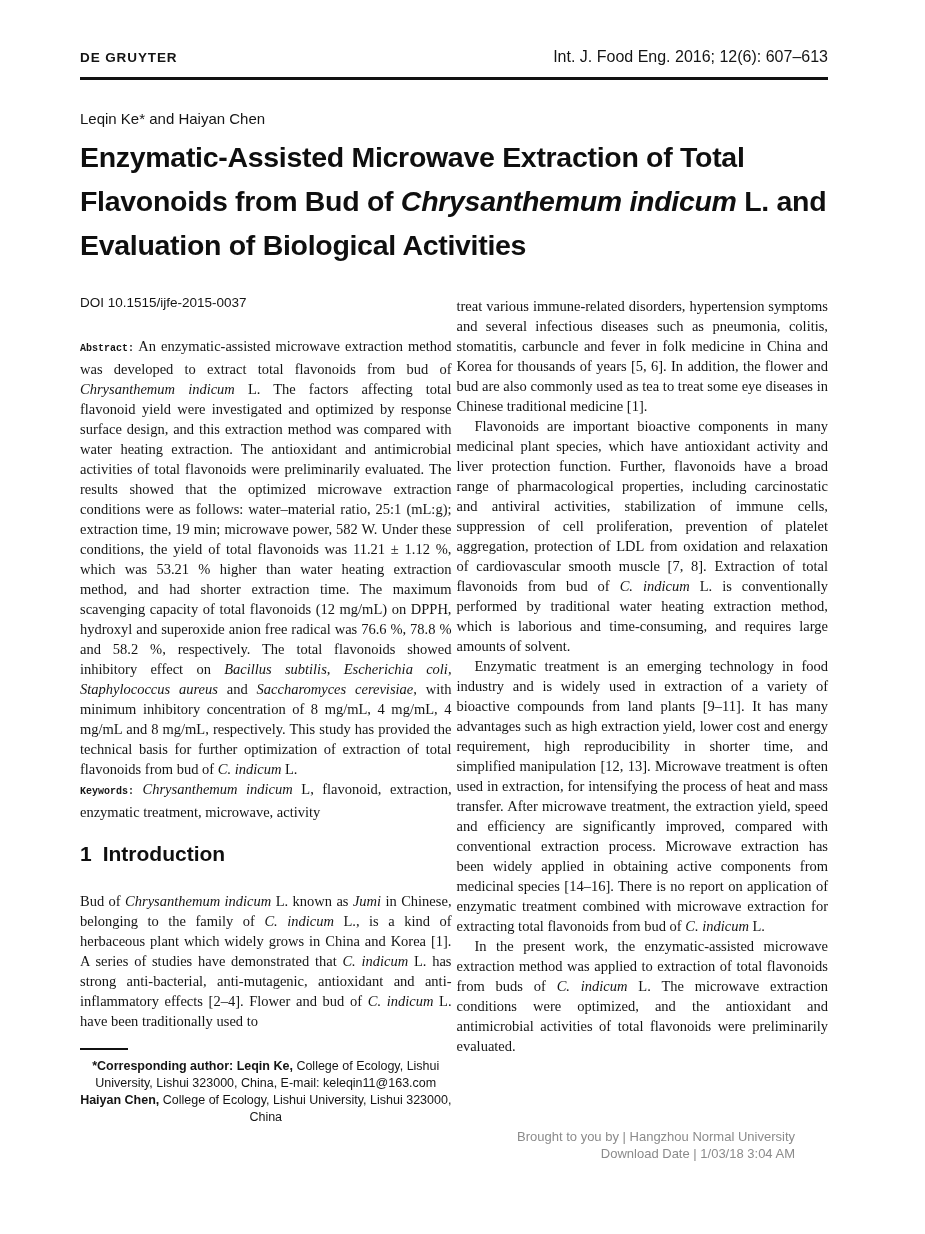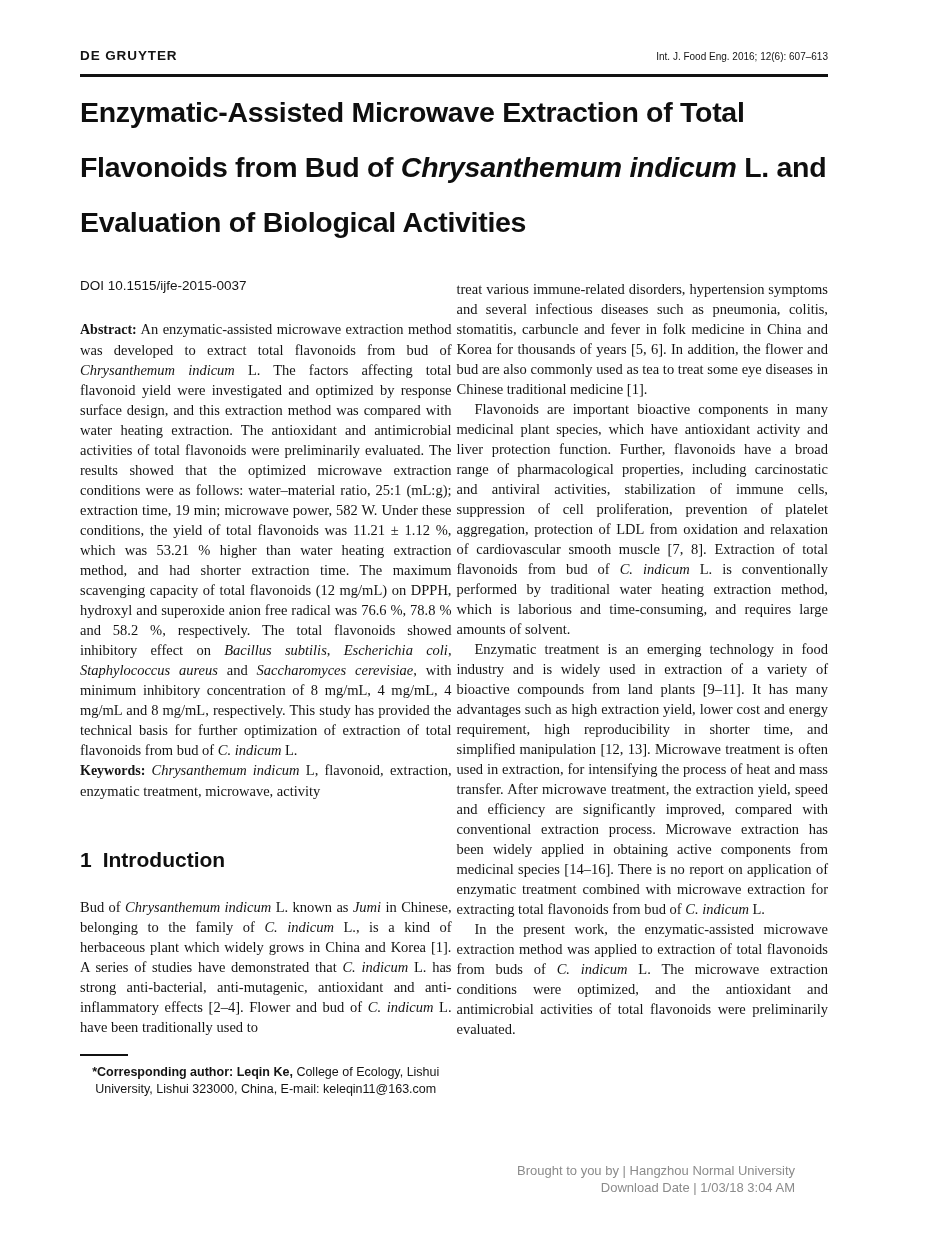--- a/index.html
+++ b/index.html
@@ -12,107 +12,109 @@
     background: #ffffff;
     color: #141414;
     font-family: "Liberation Serif", serif;
     overflow: hidden;
   }
   .header-row {
     display: flex; justify-content: space-between; align-items: baseline;
     font-family: "Liberation Sans", sans-serif;
   }
   .publisher { font-size: 13.5px; font-weight: bold; letter-spacing: 0.9px; }
-  .journal-ref { font-size: 10px; }
+  .journal-ref { font-size: 16px; }
   .header-rule { height: 3px; background: #111; margin-top: 11px; }
   .authors {
     margin-top: 30px;
     font-family: "Liberation Sans", sans-serif;
     font-size: 15px;
   }
   .title {
     margin: 8px 0 16px 0;
     font-family: "Liberation Sans", sans-serif;
-    font-size: 28.5px; line-height: 55px; font-weight: bold;
+    font-size: 28.5px; line-height: 44px; font-weight: bold;
     letter-spacing: -0.3px;
     color: #0f0f0f;
   }
   .columns { display: flex; gap: 5px; margin-top: 28px; }
   .col { width: 373px; }
   .doi {
     font-family: "Liberation Sans", sans-serif;
     font-size: 13.5px;
     margin-bottom: 26px;
   }
   .body-p {
     margin: 0;
     font-size: 14.5px; line-height: 20px;
     text-align: justify;
   }
   .body-p.indent { text-indent: 18px; }
   .lead {
-    font-family: Liberation Serif, serif;
-    font-weight: bold; font-size: 14px;
+    font-family: Liberation Mono, monospace;
+    font-weight: bold; font-size: 10px;
   }
   .keywords { margin-top: 0; }
   .section-heading {
-    margin: 47px 0 25px 0;
+    margin: 20px 0 25px 0;
     font-family: "Liberation Sans", sans-serif;
     font-size: 21px; font-weight: bold;
     color: #0f0f0f;
   }
   .section-heading .h-num { margin-right: 11px; }
   .footnote { margin-top: 17px; }
   .fn-rule { width: 48px; height: 2px; background: #111; margin-bottom: 8px; }
   .fn-text {
     margin: 0;
     font-family: "Liberation Sans", sans-serif;
     font-size: 12.5px; line-height: 17px;
     text-align: center;
   }
   .fn-bold { font-weight: bold; }
   .rc-p { margin-top: 1px; }
   .access-footer {
-    position: absolute; top: 1163px; right: 113px;
+    position: absolute; top: 1129px; right: 113px;
     text-align: right;
     font-family: "Liberation Sans", sans-serif;
     font-size: 13px; line-height: 16.5px;
     color: #8b8b8b;
   }
 </style>
 </head>
 <body>
 
 <div class="page">
 
   <div class="header-row">
     <span class="publisher">DE GRUYTER</span>
     <span class="journal-ref">Int. J. Food Eng. 2016; 12(6): 607–613</span>
   </div>
   <div class="header-rule"></div>
 
+  <div class="authors">Leqin Ke* and Haiyan Chen</div>
 
   <h1 class="title">Enzymatic-Assisted Microwave Extraction of Total Flavonoids from Bud of <i>Chrysanthemum indicum</i> L. and Evaluation of Biological Activities</h1>
 
   <div class="columns">
 
     <div class="col">
       <div class="doi">DOI 10.1515/ijfe-2015-0037</div>
 
       <p class="body-p"><span class="lead">Abstract:</span> <span>An enzymatic-assisted microwave extraction method was developed to extract total flavonoids from bud of <i>Chrysanthemum indicum</i> L. The factors affecting total flavonoid yield were investigated and optimized by response surface design, and this extraction method was compared with water heating extraction. The antioxidant and antimicrobial activities of total flavonoids were preliminarily evaluated. The results showed that the optimized microwave extraction conditions were as follows: water–material ratio, 25:1 (mL:g); extraction time, 19 min; microwave power, 582 W. Under these conditions, the yield of total flavonoids was 11.21 ± 1.12 %, which was 53.21 % higher than water heating extraction method, and had shorter extraction time. The maximum scavenging capacity of total flavonoids (12 mg/mL) on DPPH, hydroxyl and superoxide anion free radical was 76.6 %, 78.8 % and 58.2 %, respectively. The total flavonoids showed inhibitory effect on <i>Bacillus subtilis</i>, <i>Escherichia coli</i>, <i>Staphylococcus aureus</i> and <i>Saccharomyces cerevisiae</i>, with minimum inhibitory concentration of 8 mg/mL, 4 mg/mL, 4 mg/mL and 8 mg/mL, respectively. This study has provided the technical basis for further optimization of extraction of total flavonoids from bud of <i>C. indicum</i> L.</span></p>
 
       <p class="body-p keywords"><span class="lead">Keywords:</span> <span><i>Chrysanthemum indicum</i> L, flavonoid, extraction, enzymatic treatment, microwave, activity</span></p>
 
       <h2 class="section-heading"><span class="h-num">1</span><span>Introduction</span></h2>
 
       <p class="body-p">Bud of <i>Chrysanthemum indicum</i> L. known as <i>Jumi</i> in Chinese, belonging to the family of <i>C. indicum</i> L., is a kind of herbaceous plant which widely grows in China and Korea [1]. A series of studies have demonstrated that <i>C. indicum</i> L. has strong anti-bacterial, anti-mutagenic, antioxidant and anti-inflammatory effects [2–4]. Flower and bud of <i>C. indicum</i> L. have been traditionally used to</p>
 
       <div class="footnote">
         <div class="fn-rule"></div>
         <p class="fn-text"><span class="fn-bold">*Corresponding author: Leqin Ke,</span><span> College of Ecology, Lishui University, Lishui 323000, China, E-mail: keleqin11@163.com</span></p>
+        <p class="fn-text"><span class="fn-bold">Haiyan Chen,</span><span> College of Ecology, Lishui University, Lishui 323000, China</span></p>
       </div>
     </div>
 
     <div class="col">
       <p class="body-p rc-p">treat various immune-related disorders, hypertension symptoms and several infectious diseases such as pneumonia, colitis, stomatitis, carbuncle and fever in folk medicine in China and Korea for thousands of years [5, 6]. In addition, the flower and bud are also commonly used as tea to treat some eye diseases in Chinese traditional medicine [1].</p>
       <p class="body-p indent">Flavonoids are important bioactive components in many medicinal plant species, which have antioxidant activity and liver protection function. Further, flavonoids have a broad range of pharmacological properties, including carcinostatic and antiviral activities, stabilization of immune cells, suppression of cell proliferation, prevention of platelet aggregation, protection of LDL from oxidation and relaxation of cardiovascular smooth muscle [7, 8]. Extraction of total flavonoids from bud of <i>C. indicum</i> L. is conventionally performed by traditional water heating extraction method, which is laborious and time-consuming, and requires large amounts of solvent.</p>
       <p class="body-p indent">Enzymatic treatment is an emerging technology in food industry and is widely used in extraction of a variety of bioactive compounds from land plants [9–11]. It has many advantages such as high extraction yield, lower cost and energy requirement, high reproducibility in shorter time, and simplified manipulation [12, 13]. Microwave treatment is often used in extraction, for intensifying the process of heat and mass transfer. After microwave treatment, the extraction yield, speed and efficiency are significantly improved, compared with conventional extraction process. Microwave extraction has been widely applied in obtaining active components from medicinal species [14–16]. There is no report on application of enzymatic treatment combined with microwave extraction for extracting total flavonoids from bud of <i>C. indicum</i> L.</p>
       <p class="body-p indent">In the present work, the enzymatic-assisted microwave extraction method was applied to extraction of total flavonoids from buds of <i>C. indicum</i> L. The microwave extraction conditions were optimized, and the antioxidant and antimicrobial activities of total flavonoids were preliminarily evaluated.</p>
     </div>
 

